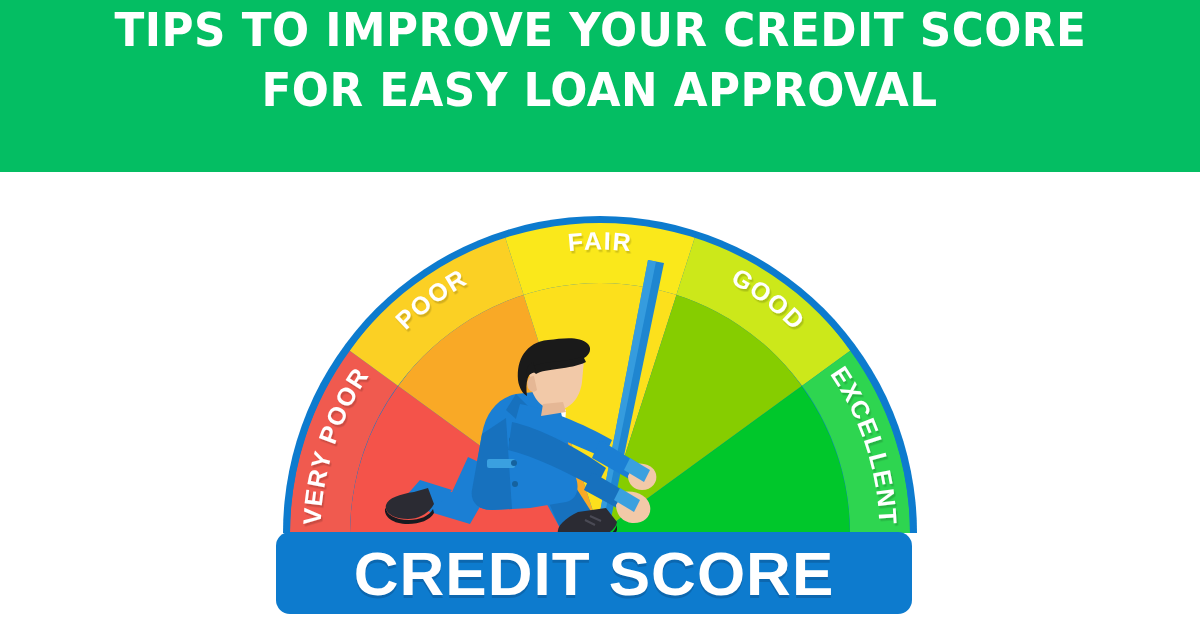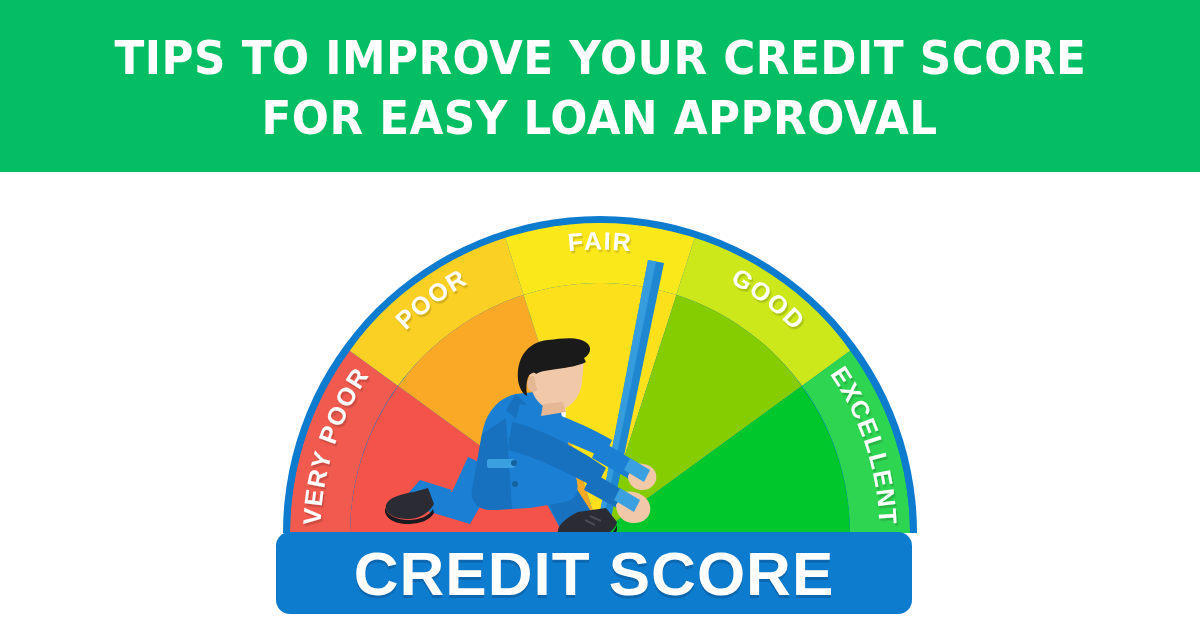--- a/index.html
+++ b/index.html
@@ -19,21 +19,20 @@
   #header-banner {
     position: absolute;
     left: 0;
     top: 0;
     width: 1200px;
     height: 172px;
     background: #04BE63;
     display: flex;
     flex-direction: column;
     align-items: center;
-    justify-content: center;
     box-sizing: border-box;
     padding-top: 4px;
   }
   .headline {
     color: #ffffff;
     font-family: "DejaVu Sans", sans-serif;
     font-weight: bold;
     font-size: 47px;
     letter-spacing: 0.5px;
     line-height: 1.12;

